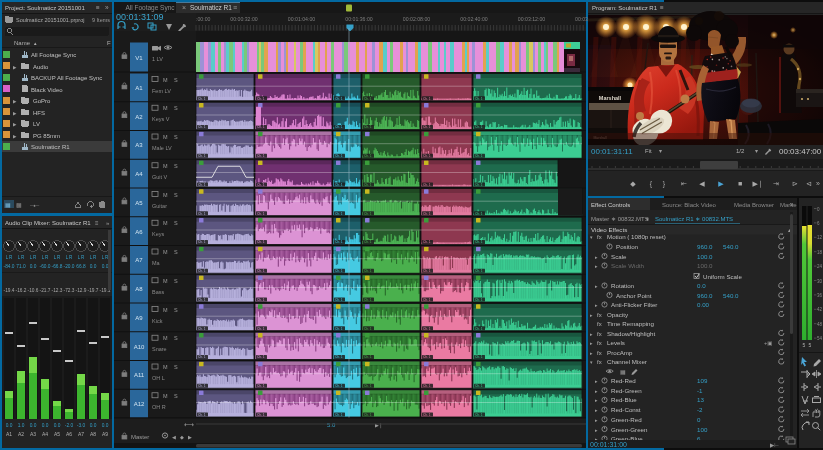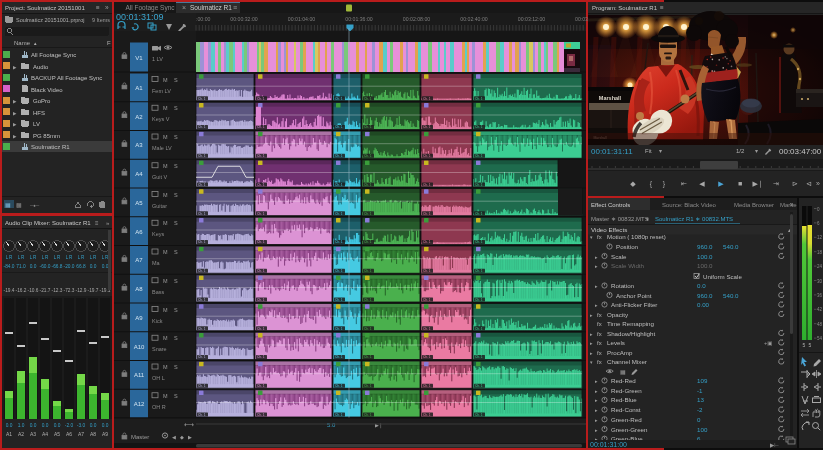--- a/index.html
+++ b/index.html
@@ -1,17 +1,17 @@
 <!DOCTYPE html>
 <html><head><meta charset="utf-8">
 <style>
 * { margin:0; padding:0; box-sizing:border-box; }
 html,body { width:823px; height:450px; background:#0d0d0d; overflow:hidden;
   font-family:"Liberation Sans", sans-serif; }
-#app { position:relative; width:664px; height:450px; background:#b91c1c; }
+#app { position:relative; width:664px; height:450px; background:#0369a1; }
 svg { position:absolute; left:0; top:0; }
 text { font-family:"Liberation Sans", sans-serif; }
 </style></head>
 <body>
 <div id="app">
 <svg width="823" height="450" viewBox="0 0 823 450" shape-rendering="crispEdges">
 <rect x="2" y="2" width="110" height="211" fill="#232323"></rect>
       <rect x="2" y="2" width="110" height="11" fill="#262626"></rect>
       <text x="5" y="10" font-family="Liberation Sans, sans-serif" font-size="6" fill="#c8c8c8" text-anchor="start" font-weight="normal">Project: Soulmaticz 20151001</text>
       <text x="96" y="10" font-family="Liberation Sans, sans-serif" font-size="6.5" fill="#9a9a9a" text-anchor="start" font-weight="normal">≡</text>

